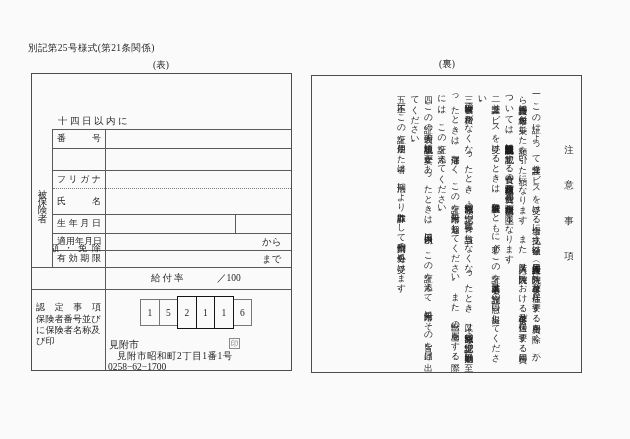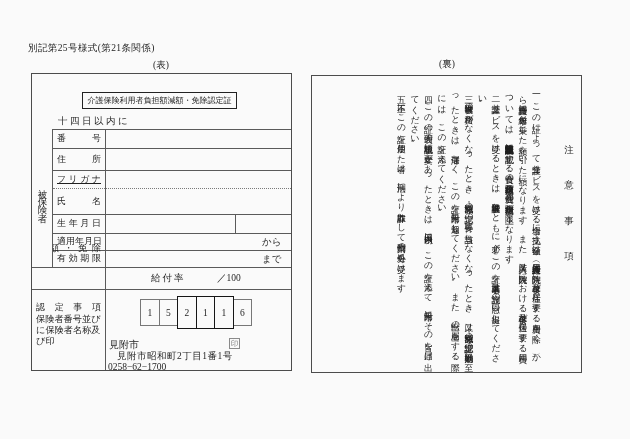--- a/index.html
+++ b/index.html
@@ -91,21 +91,20 @@
 </style>
 </head>
 <body>
 
 <div class="abs form-no">別記第25号様式(第21条関係)</div>
 <div class="abs caption cap-front">(表)</div>
 <div class="abs caption cap-back">(裏)</div>
 
 <div class="abs front-panel">
 
-  <div class="abs title-box">介護保険利用者負担額減額・免除認定証</div>
   <div class="abs issue-date">十四日以内に</div>
 
   <div class="abs hline full" style="top:55px;"></div>
   <div class="abs hline" style="top:74px;"></div>
   <div class="abs hline" style="top:96px;"></div>
   <div class="abs hline dotted" style="top:114px;"></div>
   <div class="abs hline" style="top:140px;"></div>
   <div class="abs hline" style="top:159px;"></div>
   <div class="abs hline" style="top:176px;"></div>
   <div class="abs hline full" style="top:193px;"></div>
@@ -114,24 +113,21 @@
   <div class="abs vline" style="left:73px; top:55px; bottom:0;"></div>
   <div class="abs vline" style="left:203px; top:140px; height:19px;"></div>
 
   <div class="abs group-cell">
     <span>被保険者</span>
   </div>
 
   <div class="abs cell-label" style="top:55px;  height:19px;">
       <span>番号</span>
     </div>
-  <div class="abs cell-label" style="top:74px;  height:22px;">
-      <span>住所</span>
-    </div>
-  <div class="abs cell-label" style="top:96px;  height:18px;text-decoration:underline;">
+  <div class="abs cell-label" style="top:96px;  height:18px;">
       <span>フリガナ</span>
     </div>
   <div class="abs cell-label" style="top:114px; height:26px;">
       <span>氏名</span>
     </div>
   <div class="abs cell-label" style="top:140px; height:19px;">
       <span>生年月日</span>
     </div>
   <div class="abs cell-label" style="top:159px; height:17px;">
       <span>適用年月日</span>

